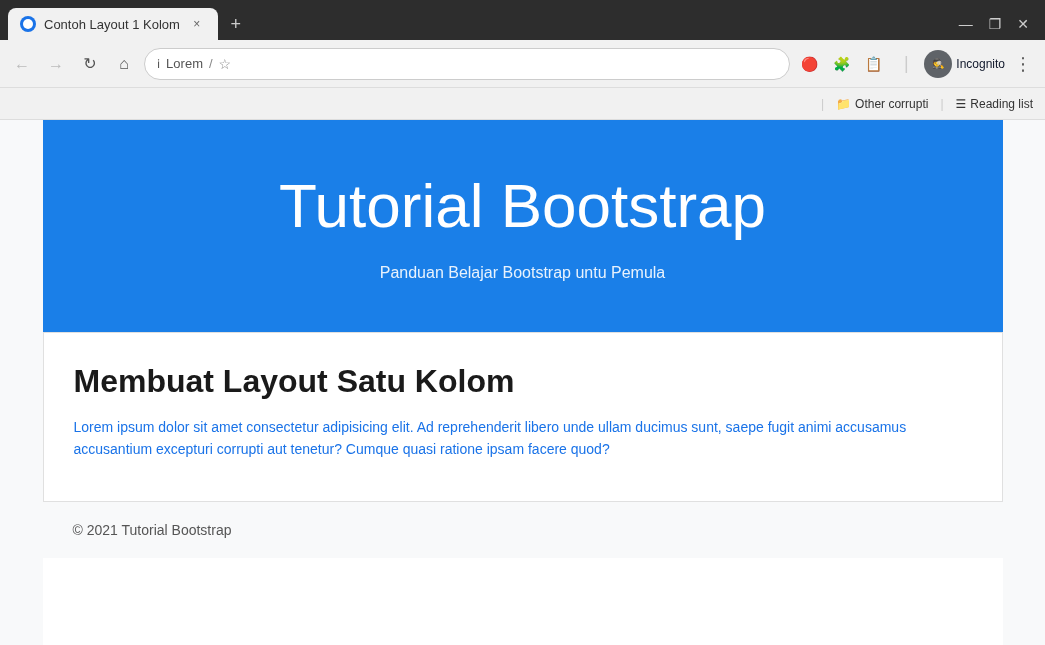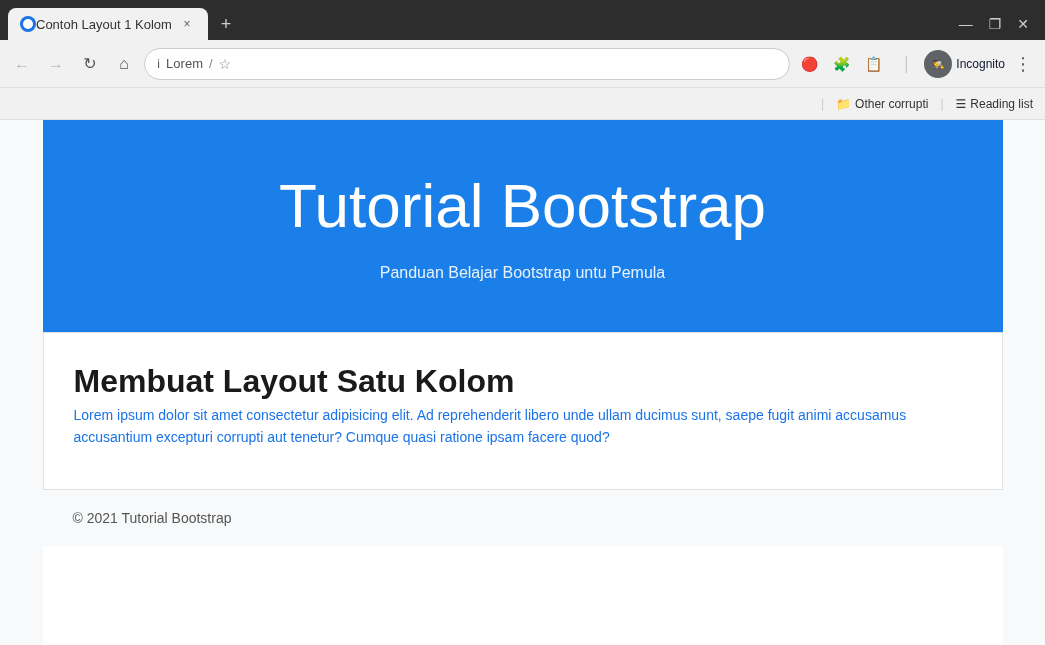--- a/index.html
+++ b/index.html
@@ -19,20 +19,21 @@
     .tab-active {
       display: flex;
       align-items: center;
       background: #f1f1f1;
       border-radius: 8px 8px 0 0;
       padding: 6px 12px;
       height: 32px;
       min-width: 200px;
       font-size: 13px;
       color: #333;
+      gap: 8px;
     }
     .tab-favicon {
       width: 16px;
       height: 16px;
       border-radius: 50%;
       background: #1a73e8;
       display: flex; align-items: center; justify-content: center;
       flex-shrink: 0;
     }
     .tab-favicon-inner {
@@ -161,21 +162,21 @@
 
     .content-section {
       padding: 30px 30px 40px 30px;
       background: white;
       border: 1px solid #e0e0e0;
     }
     .content-title {
       font-size: 32px;
       font-weight: 700;
       color: #1a1a1a;
-      margin-bottom: 4px;
+      margin-bottom: 16px;
     }
     .content-text {
       font-size: 14px;
       color: #1a73e8;
       line-height: 1.6;
     }
 
     .page-footer {
       background: #f8f9fa;
       padding: 20px 30px;

